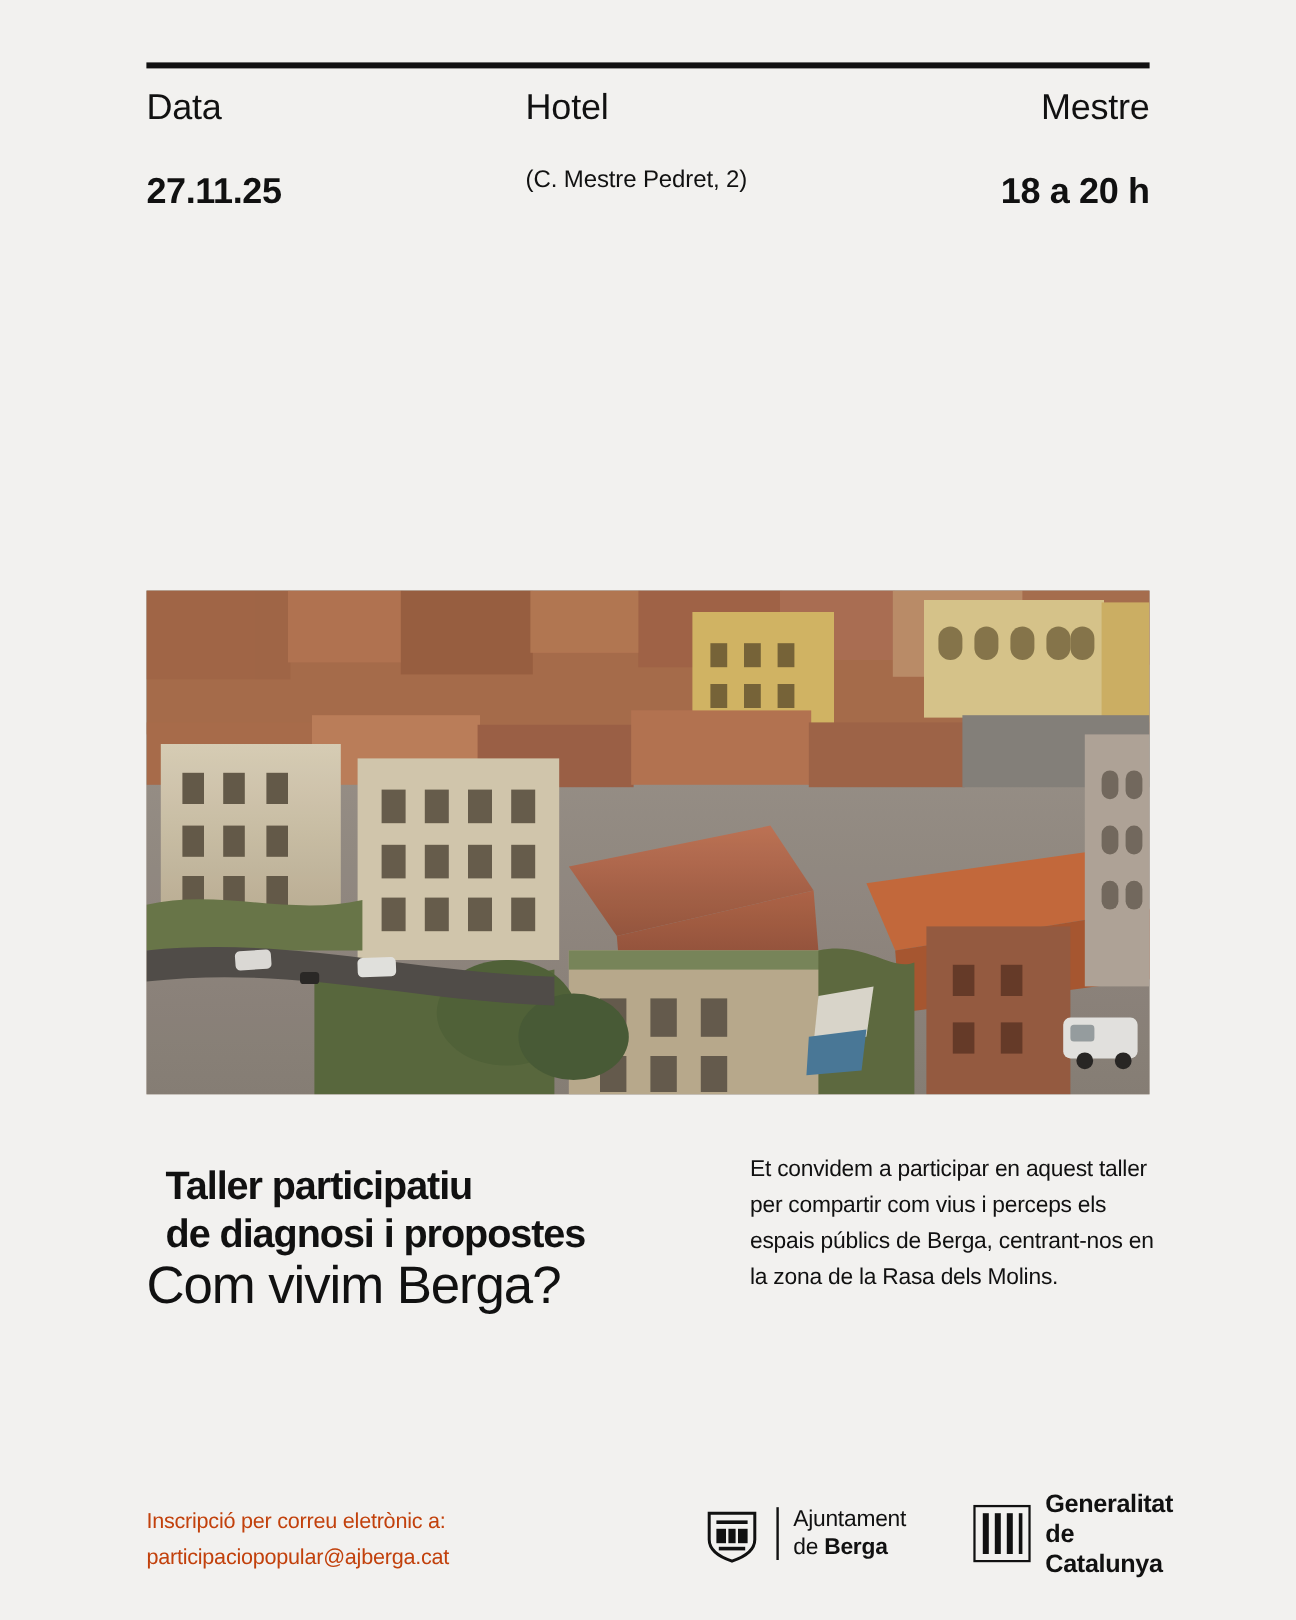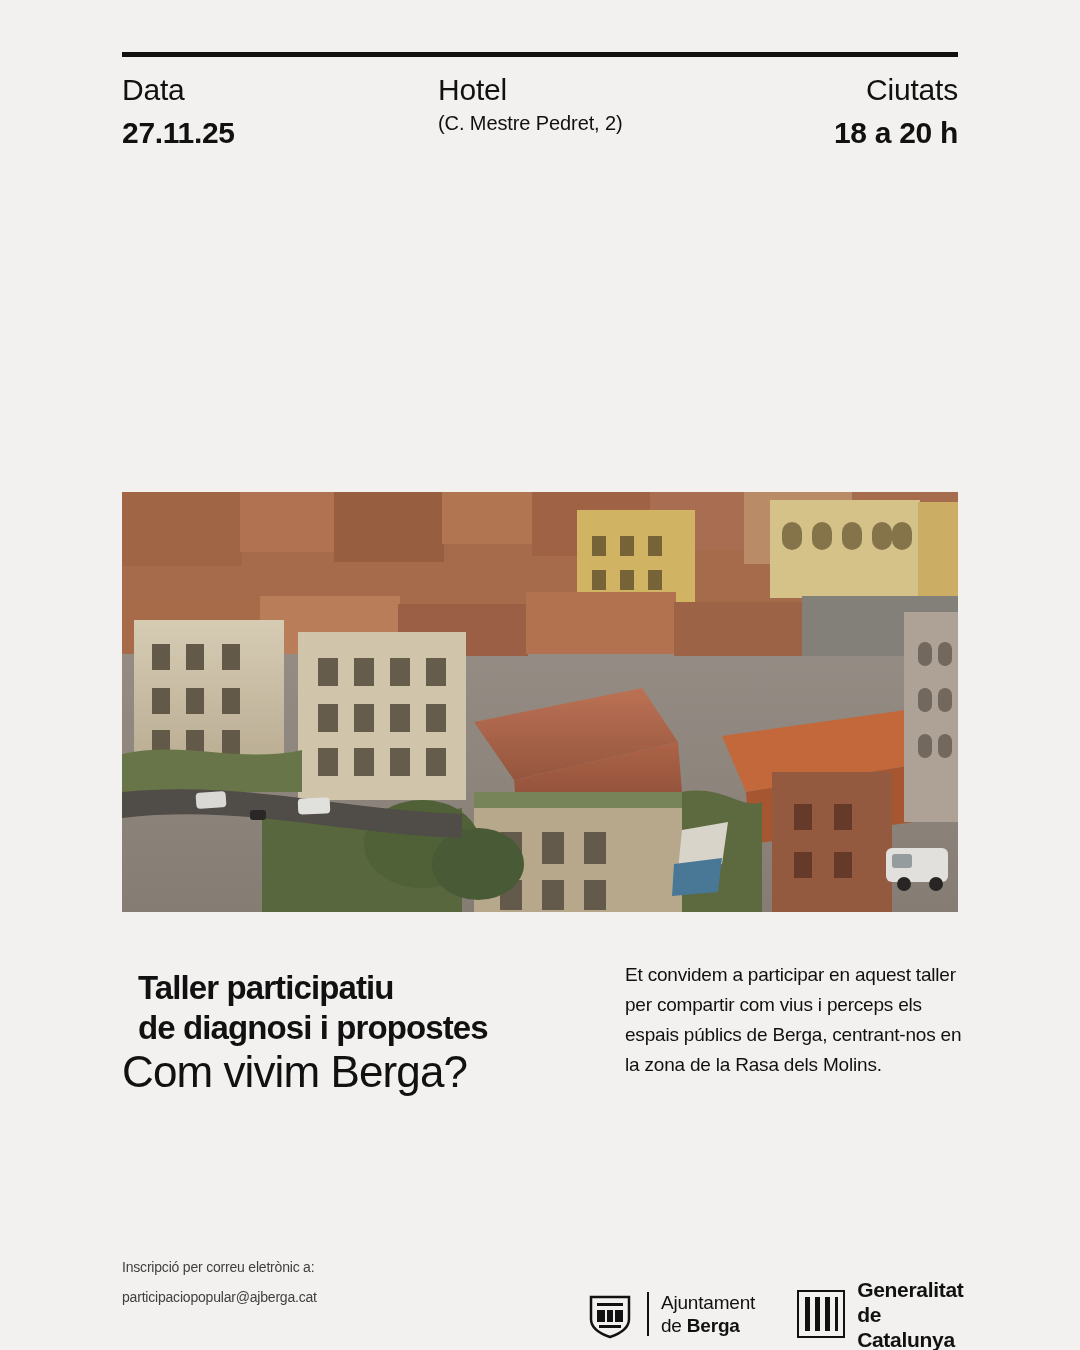--- a/index.html
+++ b/index.html
@@ -39,20 +39,21 @@
     left: 122px;
     top: 70px;
     width: 836px;
     display: flex;
     flex-direction: row;
     align-items: flex-start;
   }
   .meta-col {
     display: flex;
     flex-direction: column;
+    gap: 27px;
   }
   .meta-col.data { width: 316px; }
   .meta-col.lloc { width: 388px; }
   .meta-col.horari { width: 132px; text-align: right; align-items: flex-end; }
 
   .meta-label {
     font-size: 30px;
     line-height: 40px;
     font-weight: 400;
     color: #111111;
@@ -135,35 +136,36 @@
     letter-spacing: -0.2px;
     color: #111111;
   }
 
   
   .footer-contact {
     position: absolute;
     left: 122px;
     top: 1252px;
     width: 440px;
-    font-size: 14px;
+    font-size: 18px;
     line-height: 30px;
-    color: #404040;
+    color: #c2410c;
     letter-spacing: -0.2px;
   }
 
   .logos {
     position: absolute;
     left: 585px;
-    top: 1284px;
+    top: 1248px;
     width: 380px;
     height: 60px;
     display: flex;
     flex-direction: row;
     align-items: center;
+    gap: 14px;
   }
   .logo-berga {
     display: flex;
     flex-direction: row;
     align-items: center;
     margin-right: 42px;
   }
   .logo-berga .crest { width: 50px; height: 50px; }
   .logo-berga .divider {
     width: 2px;
@@ -207,21 +209,21 @@
       <div class="meta-label">Data</div>
       <div class="meta-value">27.11.25</div>
     </div>
 
     <div class="meta-col lloc">
       <div class="meta-label">Hotel</div>
       <div class="meta-sub">(C. Mestre Pedret, 2)</div>
     </div>
 
     <div class="meta-col horari">
-      <div class="meta-label">Ciutats</div>
+      <div class="meta-label">Mestre</div>
       <div class="meta-value">18 a 20 h</div>
     </div>
 
   </div>
 
 
   <div class="photo">
     <svg width="836" height="420" viewBox="0 0 836 420" xmlns="http://www.w3.org/2000/svg">
       <defs>
         <linearGradient id="skyfade" x1="0" y1="0" x2="0" y2="1">

